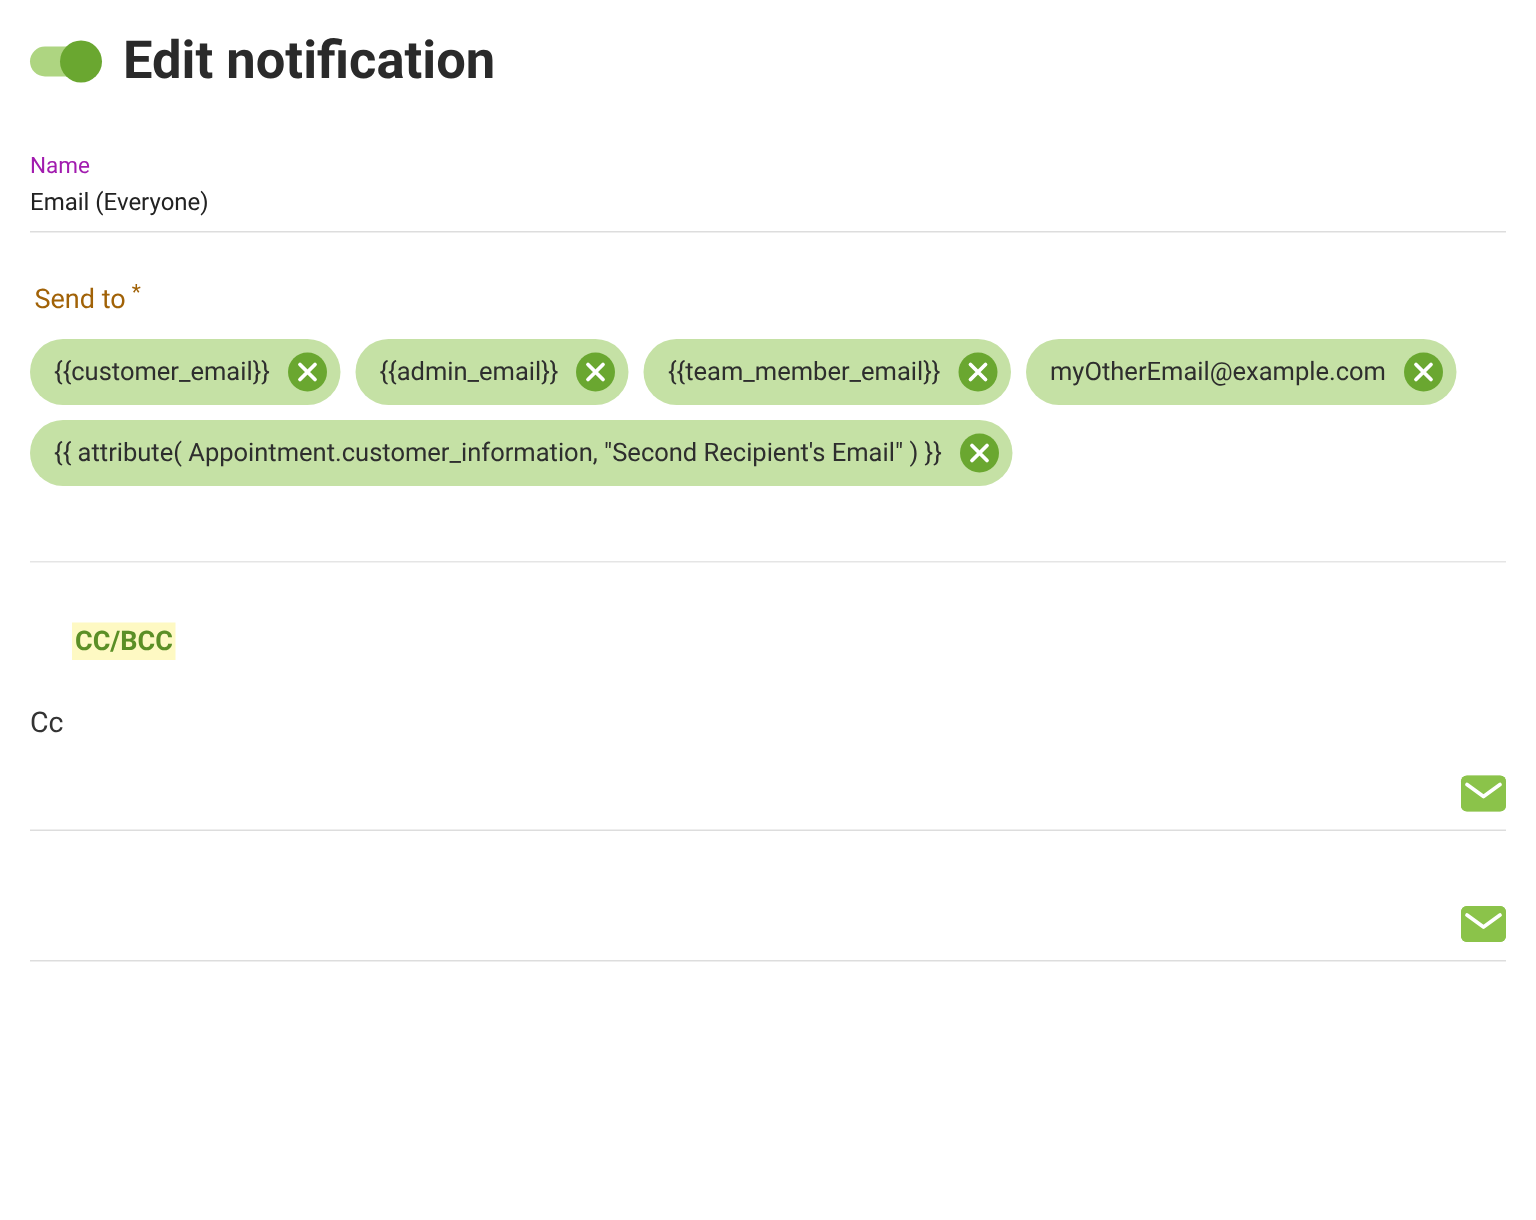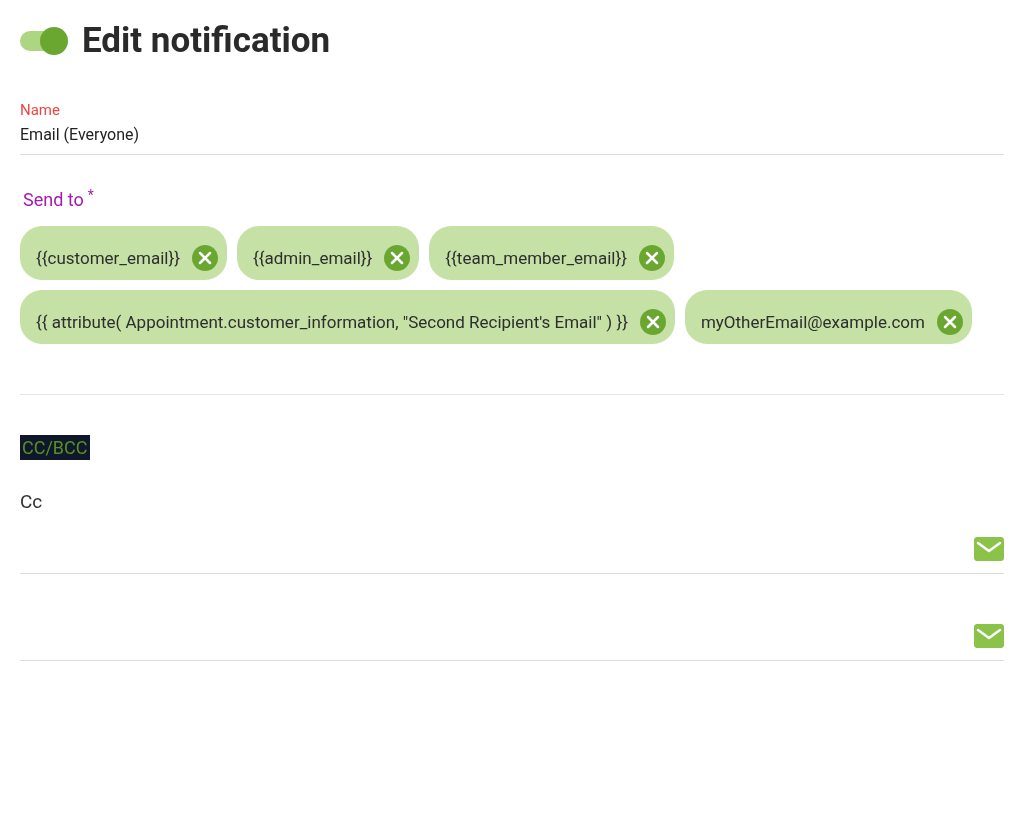--- a/index.html
+++ b/index.html
@@ -45,30 +45,30 @@
     .field {
       margin-bottom: 10px;
     }
     .name-field {
       border-bottom: 1px solid #ddd;
       padding-bottom: 10px;
       margin-bottom: 34px;
     }
     .field-label-small {
       font-size: 15px;
-      color: #ef4444;
+      color: #a21caf;
       margin-bottom: 6px;
     }
     .field-value {
       font-size: 16px;
       color: #222;
     }
     .sendto-label {
       font-size: 18px;
-      color: #a21caf;
+      color: #a16207;
       margin-bottom: 16px;
       display: flex;
       align-items: flex-start;
       padding-left: 3px;
     }
     .required {
       font-size: 14px;
       margin-left: 4px;
       position: relative;
       top: -2px;
@@ -77,21 +77,21 @@
       display: flex;
       flex-wrap: wrap;
       gap: 10px;
       margin-bottom: 50px;
     }
     .chip {
       display: inline-flex;
       align-items: center;
       background: #c5e1a5;
       border-radius: 22px;
-      padding: 19px 9px 9px 16px;
+      padding: 9px 9px 9px 16px;
       font-size: 17px;
       color: #2e2e2e;
       white-space: nowrap;
     }
     .chip-text {
       margin-right: 12px;
     }
     .chip-close {
       width: 26px;
       height: 26px;
@@ -107,26 +107,27 @@
       width: 14px;
       height: 14px;
     }
     .divider {
       border: none;
       border-top: 1px solid #e5e5e5;
       margin-bottom: 40px;
     }
     .ccbcc-heading {
       display: inline-block;
-      background: #0f172a;
+      background: #fef9c3;
       color: #5b8f26;
-      font-weight: 400;
+      font-weight: 700;
       font-size: 18px;
       padding: 2px 2px;
       margin-bottom: 30px;
+      margin-left: 28px;
     }
     .input-block {
       margin-bottom: 34px;
     }
     .input-label {
       font-size: 19px;
       color: #333;
       margin-bottom: 8px;
     }
     .input-row {
@@ -199,29 +200,29 @@
     </div>
     <div class="chip">
       <span class="chip-text">{{team_member_email}}</span>
       <span class="chip-close">
         <svg viewBox="0 0 14 14">
             <path d="M2 2 L12 12 M12 2 L2 12" stroke="#fff" stroke-width="2.5" stroke-linecap="round"></path>
           </svg>
       </span>
     </div>
     <div class="chip">
+      <span class="chip-text">myOtherEmail@example.com</span>
+      <span class="chip-close">
+        <svg viewBox="0 0 14 14">
+            <path d="M2 2 L12 12 M12 2 L2 12" stroke="#fff" stroke-width="2.5" stroke-linecap="round"></path>
+          </svg>
+      </span>
+    </div>
+    <div class="chip">
       <span class="chip-text">{{ attribute( Appointment.customer_information, "Second Recipient's Email" ) }}</span>
-      <span class="chip-close">
-        <svg viewBox="0 0 14 14">
-            <path d="M2 2 L12 12 M12 2 L2 12" stroke="#fff" stroke-width="2.5" stroke-linecap="round"></path>
-          </svg>
-      </span>
-    </div>
-    <div class="chip">
-      <span class="chip-text">myOtherEmail@example.com</span>
       <span class="chip-close">
         <svg viewBox="0 0 14 14">
             <path d="M2 2 L12 12 M12 2 L2 12" stroke="#fff" stroke-width="2.5" stroke-linecap="round"></path>
           </svg>
       </span>
     </div>
   </div>
 </div>
 
 <hr class="divider">

